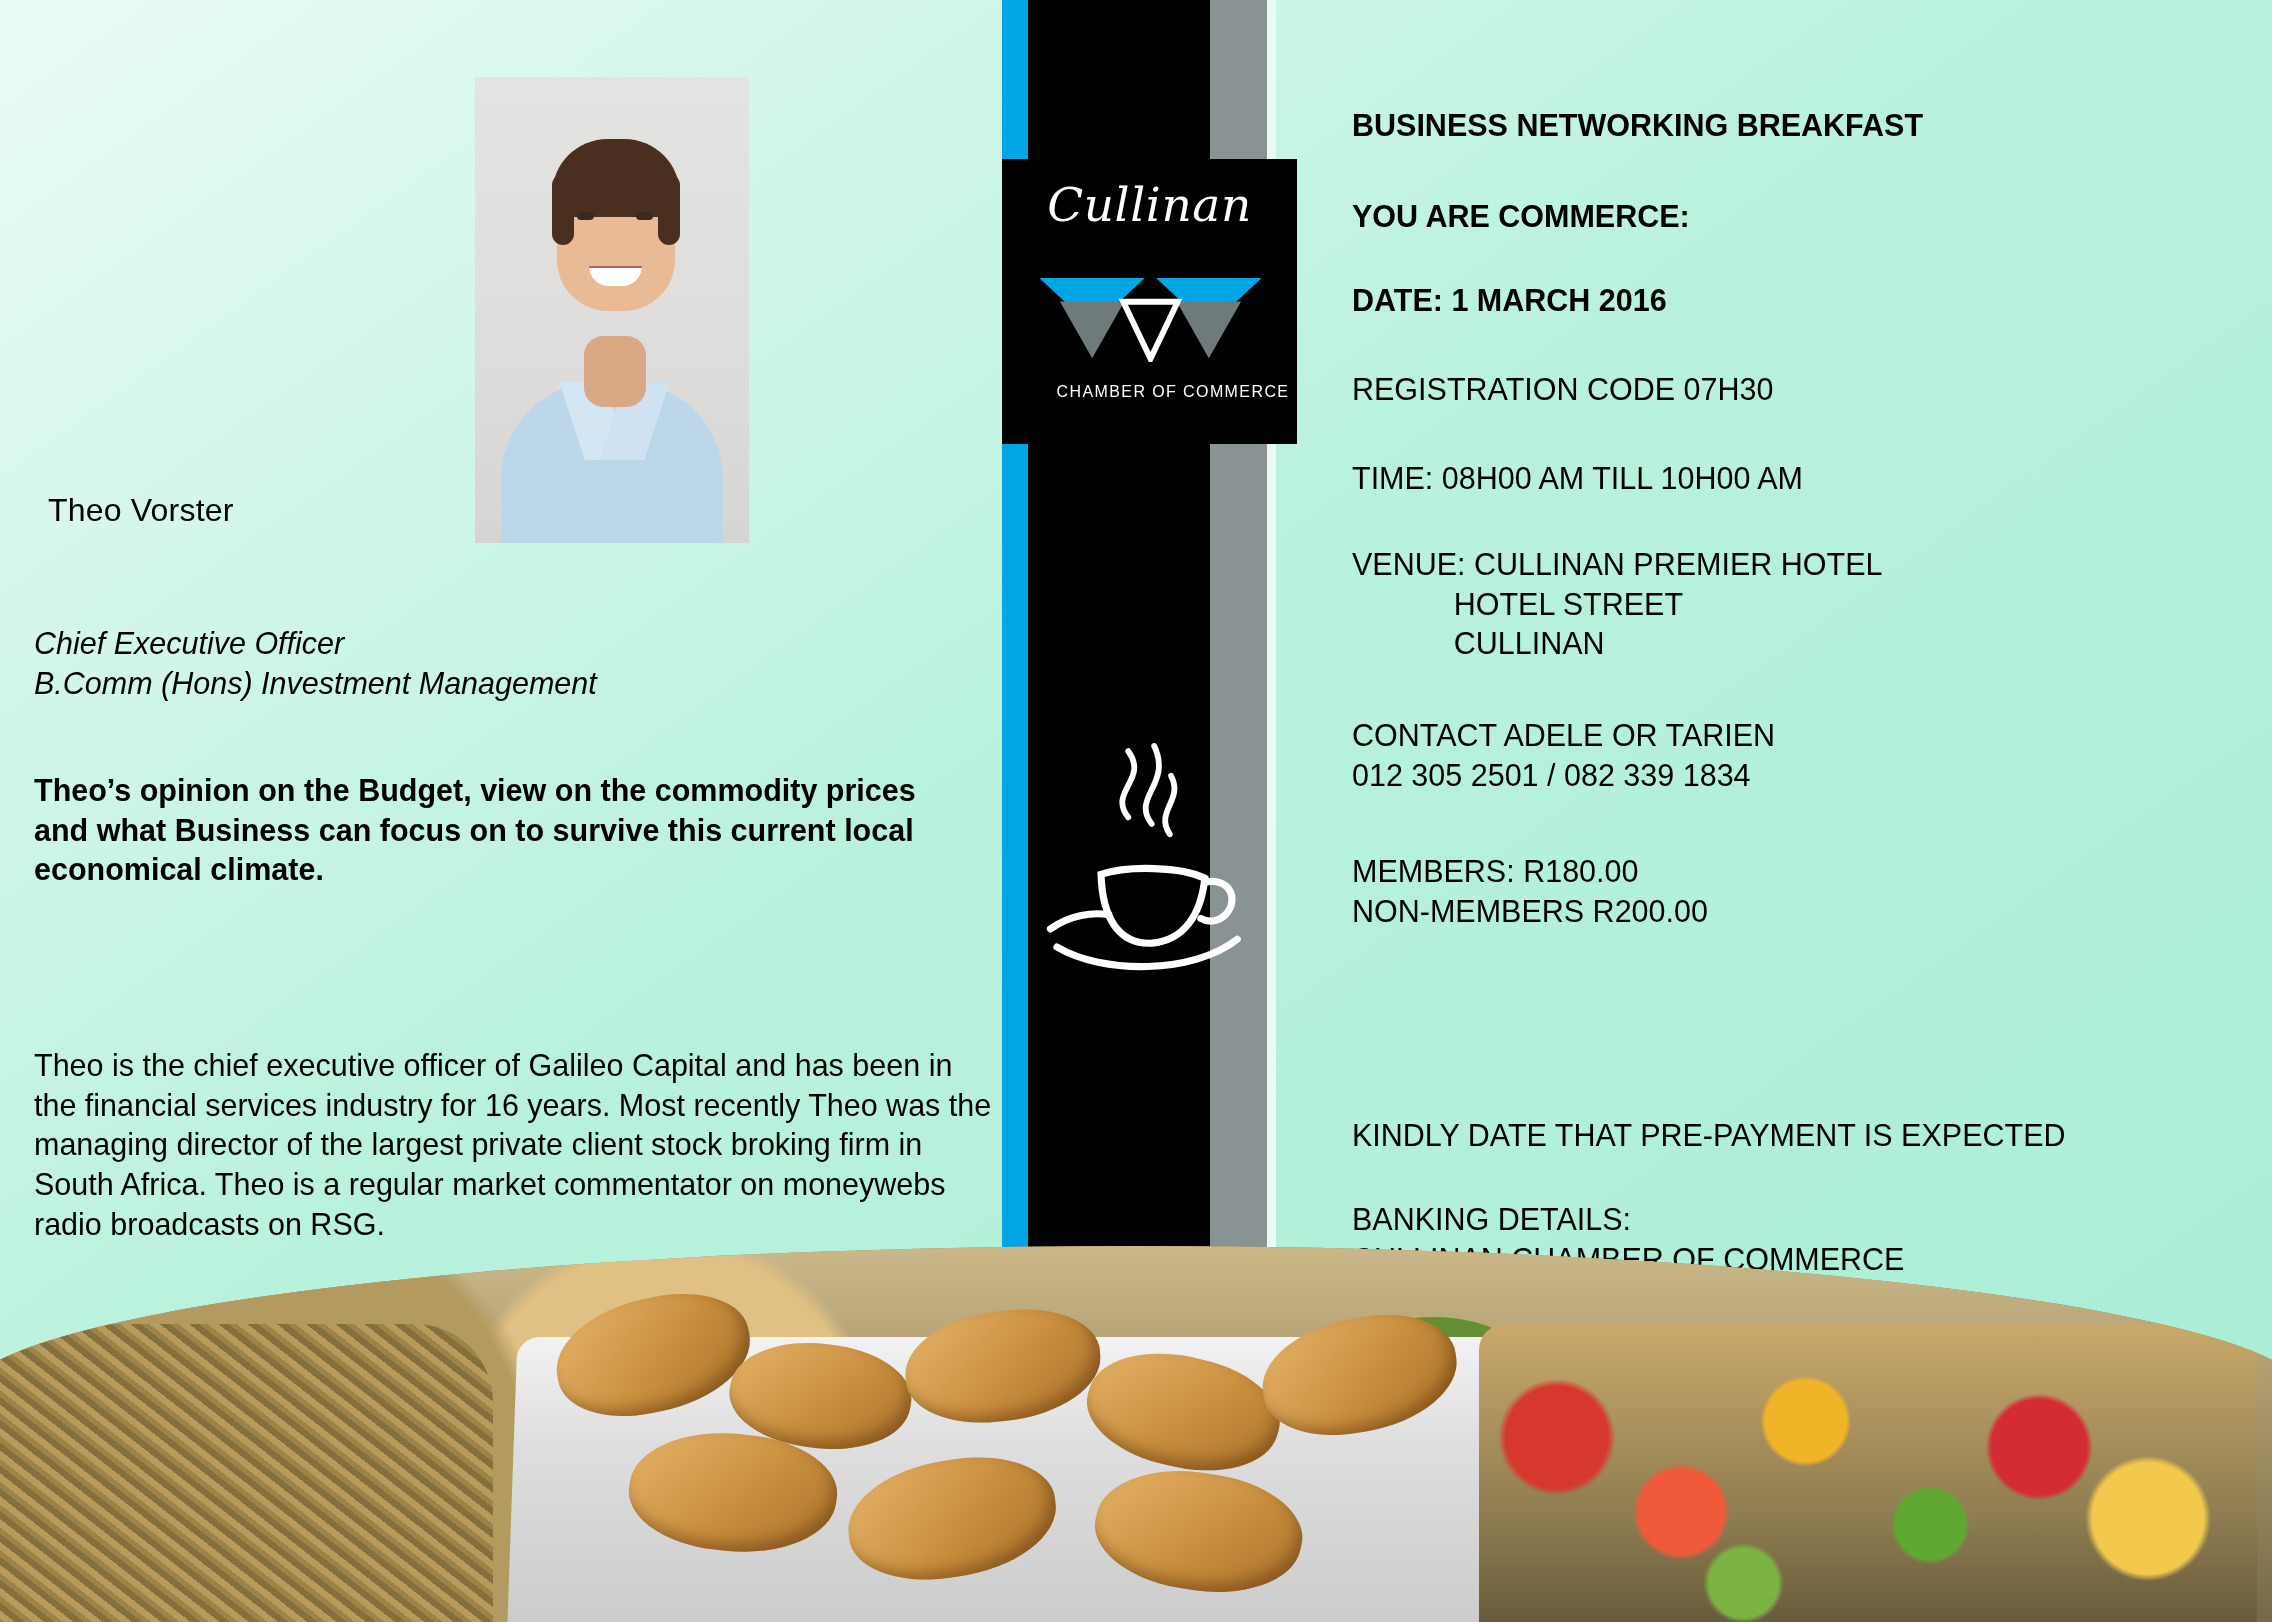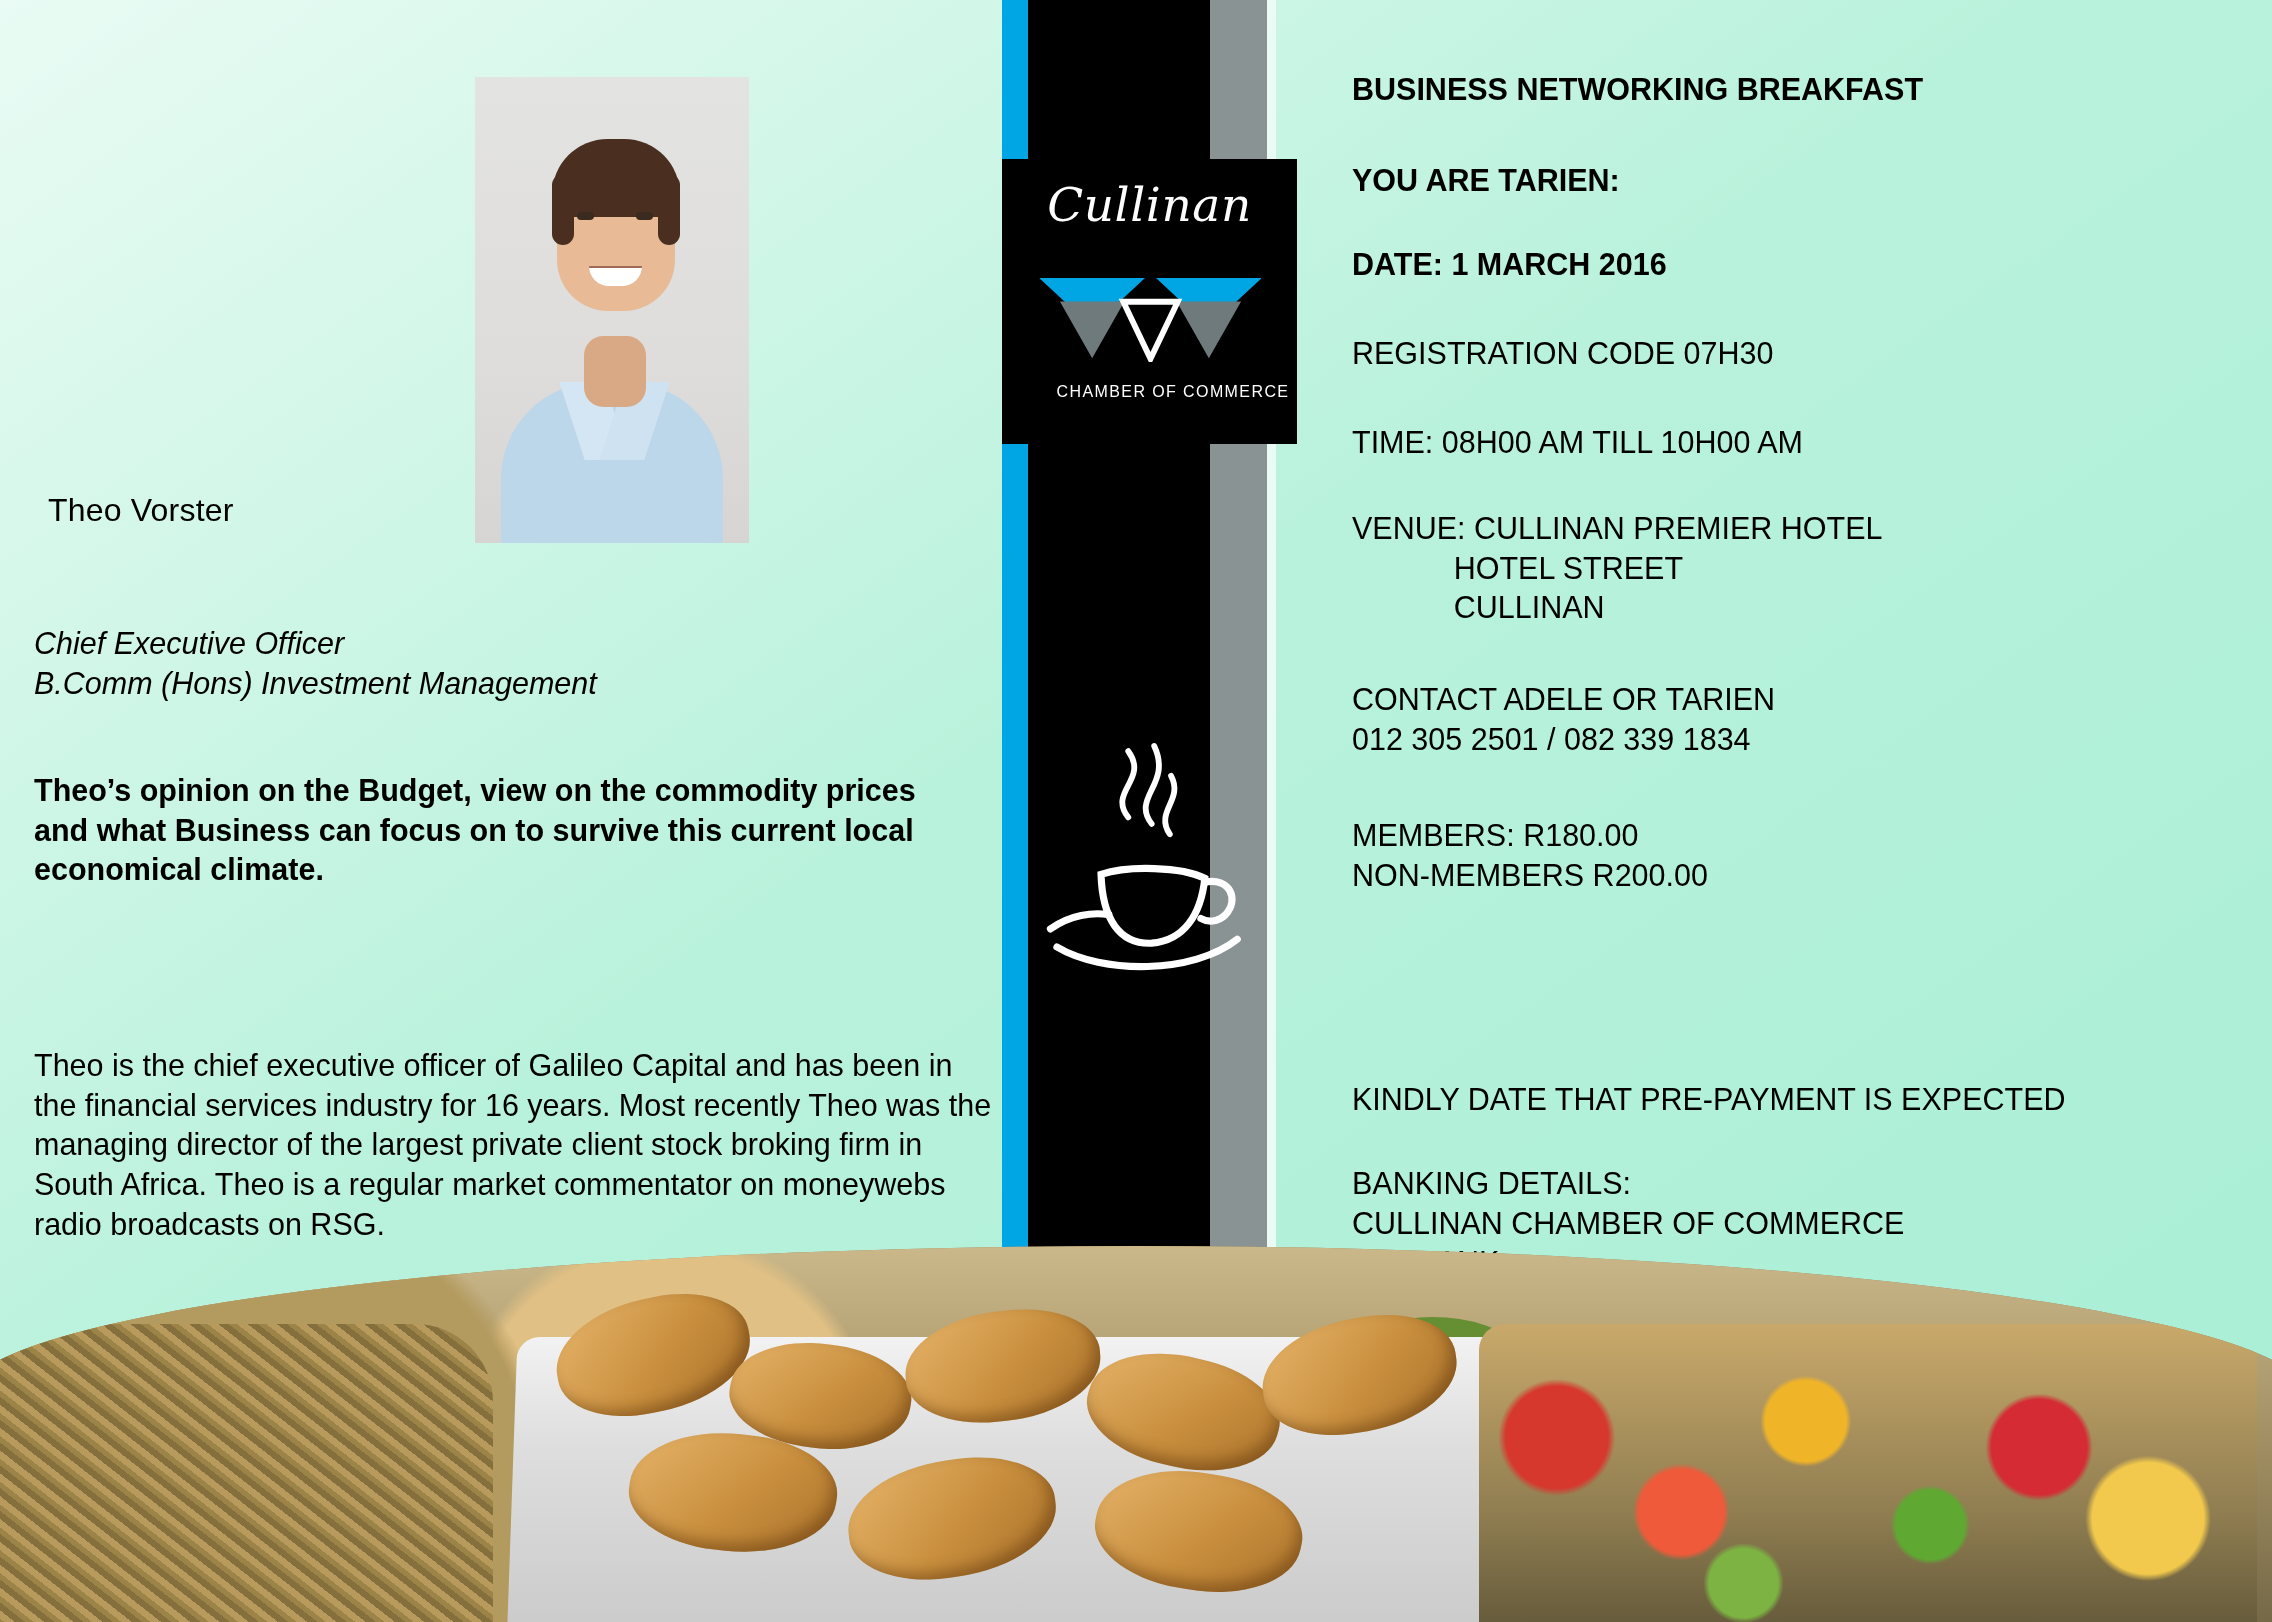--- a/index.html
+++ b/index.html
@@ -280,20 +280,21 @@
     top: 0;
     width: 920px;
     height: 1368px;
     color: #000000;
   }
   .r-line {
     position: absolute;
     font-size: 30.5px;
     line-height: 1.30;
     white-space: pre;
+    margin-top: 36px;
   }
   .r-bold { font-weight: bold; }
 
   #r-heading      { top: 70px;  left: 0; }
   #r-invited      { top: 161px;  left: 0; }
   #r-date         { top: 245px;  left: 0; }
   #r-registration { top: 334px;  left: 0; }
   #r-time         { top = 0;     left: 0; }
   #r-time         { top: 423px;  left: 0; }
   #r-venue        { top: 509px;  left: 0; }
@@ -428,21 +429,21 @@
         <path d="M108 238 C150 224, 232 226, 268 244 C262 300, 236 340, 186 344 C136 346, 110 306, 108 238 Z"></path>
         <path d="M268 250 C306 242, 322 276, 300 300 C288 312, 272 312, 262 306"></path>
         <path d="M40 350 C110 392, 250 392, 318 338"></path>
         <path d="M30 322 C60 300, 96 296, 120 300"></path>
       </g>
     </svg>
   </div>
 
   <div id="right-panel">
     <div class="r-line r-bold" id="r-heading">BUSINESS NETWORKING BREAKFAST</div>
-    <div class="r-line r-bold" id="r-invited">YOU ARE TARIEN:</div>
+    <div class="r-line r-bold" id="r-invited">YOU ARE COMMERCE:</div>
     <div class="r-line r-bold" id="r-date">DATE: 1 MARCH 2016</div>
     <div class="r-line" id="r-registration">REGISTRATION CODE 07H30</div>
     <div class="r-line" id="r-time">TIME: 08H00 AM TILL 10H00 AM</div>
     <div class="r-line" id="r-venue">VENUE: CULLINAN PREMIER HOTEL
             HOTEL STREET
             CULLINAN</div>
     <div class="r-line" id="r-contact">CONTACT ADELE OR TARIEN
 012 305 2501 / 082 339 1834</div>
     <div class="r-line" id="r-fees">MEMBERS: R180.00
 NON-MEMBERS R200.00</div>

